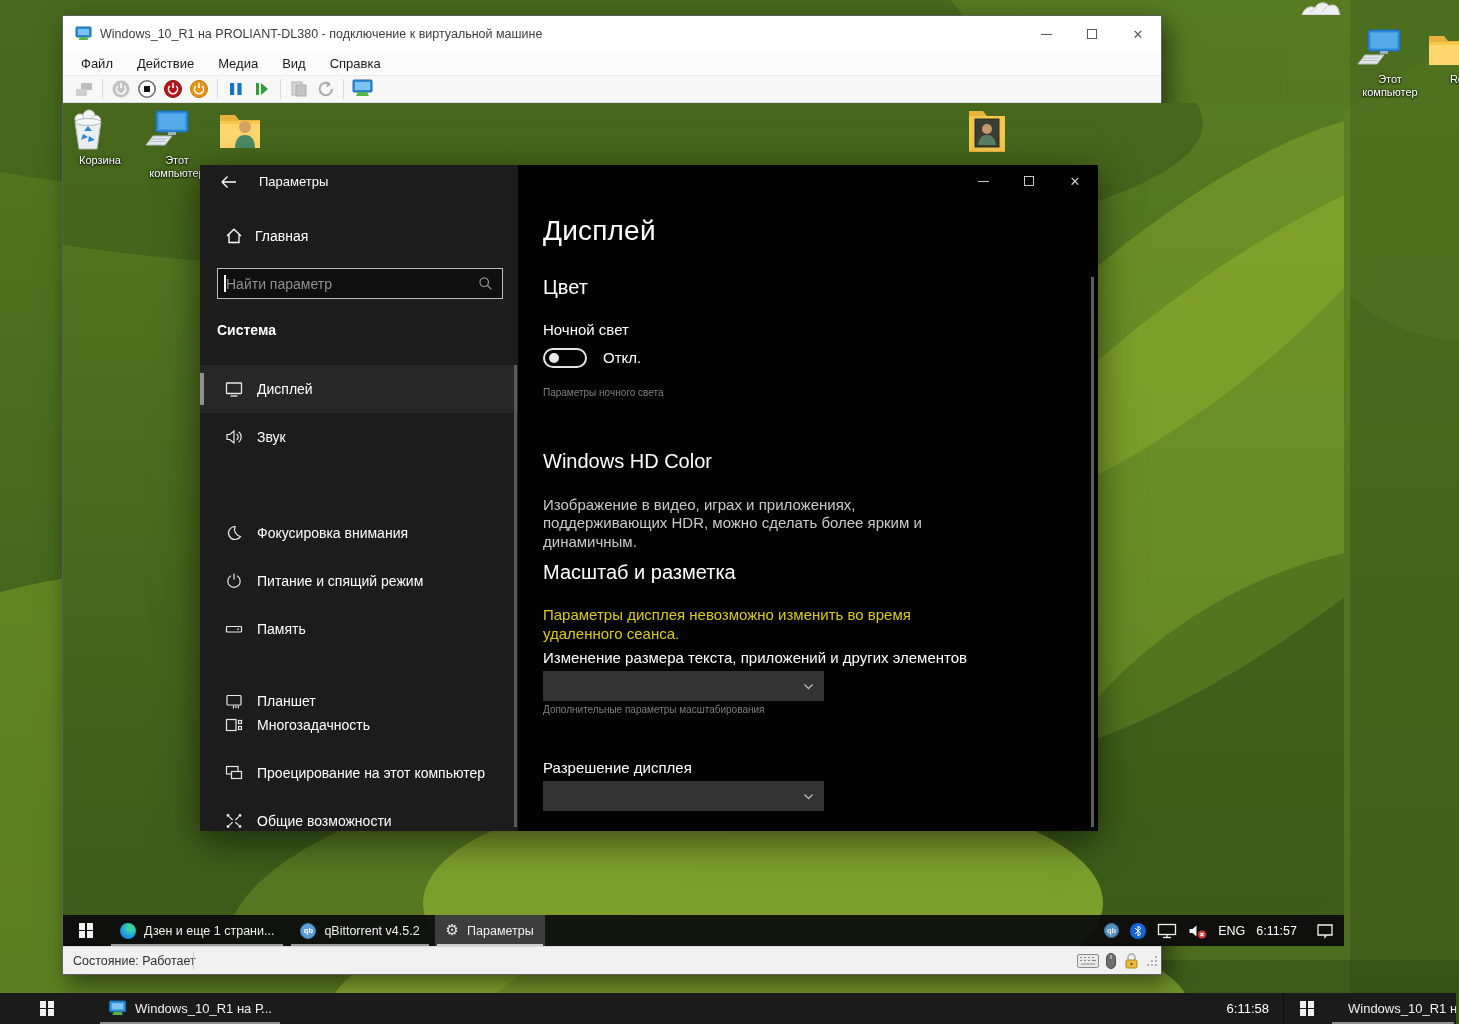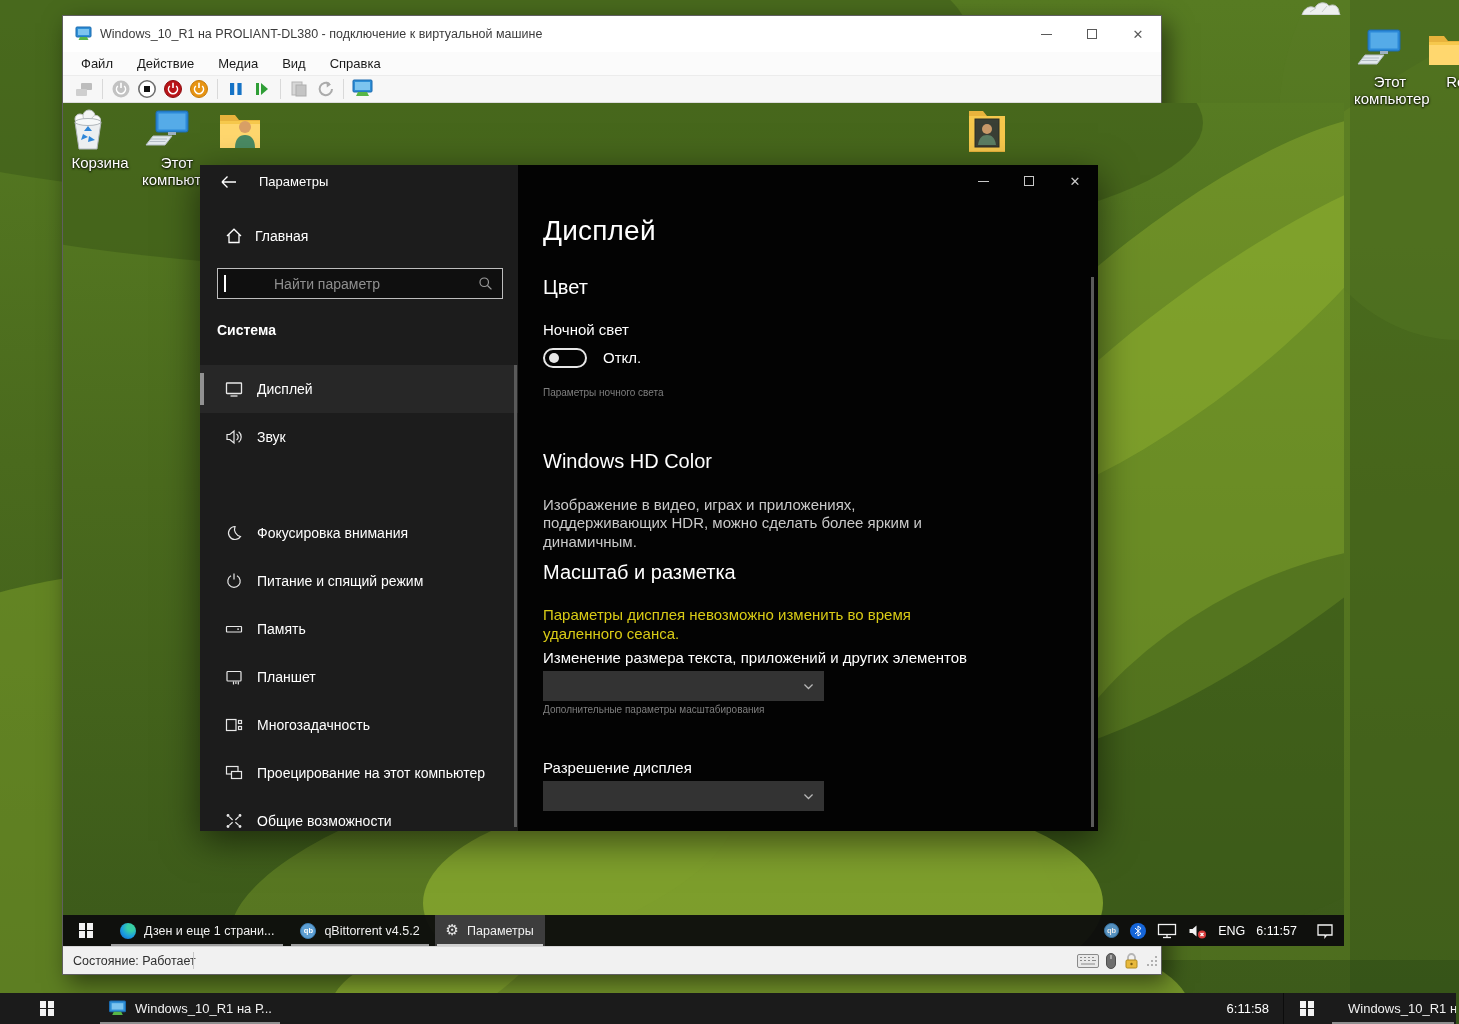--- a/index.html
+++ b/index.html
@@ -6,21 +6,21 @@
   html,body { width:1459px; height:1024px; overflow:hidden; background:#2e4a14;
     font-family:"Liberation Sans","DejaVu Sans",sans-serif; }
   #stage { position:relative; width:1459px; height:1024px; overflow:hidden; }
   .abs { position:absolute; }
   svg { display:block; }
 
   
   #host-wall { position:absolute; inset:0; }
   .dicon { position:absolute; width:72px; text-align:center; cursor:default; }
   .dicon .ic { margin:0 auto; }
-  .dicon .lbl { margin-top:3px; font-size:15px; color:#fff; line-height:1.15;
+  .dicon .lbl { margin-top:3px; font-size:11px; color:#fff; line-height:1.15;
     text-shadow:0 1px 2px rgba(0,0,0,.95), 0 0 3px rgba(0,0,0,.7); }
 
   
   #vm-window { position:absolute; left:62px; top:15px; width:1100px; height:960px;
     background:#fbfbfb; border:1px solid #5f5f5f;
     box-shadow:6px 8px 22px rgba(0,0,0,.5); }
   .vm-titlebar { height:36px; display:flex; align-items:center; background:#fff; padding-left:12px; }
   .vm-titlebar .ttl { font-size:12.5px; color:#3b3b3b; margin-left:8px; flex:1;
     white-space:nowrap; overflow:hidden; }
   .cap-btn { width:46px; height:30px; display:flex; align-items:center; justify-content:center; color:#5a5a5a; }
@@ -49,21 +49,21 @@
   .sw-back { position:absolute; left:12px; top:5px; width:34px; height:24px;
     display:flex; align-items:center; justify-content:center; }
   .sw-title { position:absolute; left:59px; top:9px; font-size:13px; color:#fff; }
   .sw-caps { position:absolute; right:0; top:0; display:flex; }
   .sw-caps .cap-btn { height:32px; color:#c9c9c9; }
   .sw-caps .cap-min i { background:#c9c9c9; }
   .sw-caps .cap-max i { border-color:#c9c9c9; }
   .home-row { position:absolute; left:24px; top:61px; display:flex; align-items:center; gap:11px; }
   .home-row span { font-size:14px; color:#fff; }
   .searchbox { position:absolute; left:17px; top:103px; width:286px; height:31px;
-    background:#0f0f0f; border:1.4px solid #bdbdbd; display:flex; align-items:center;padding-left:48px; }
+    background:#0f0f0f; border:1.4px solid #bdbdbd; display:flex; align-items:center; }
   .searchbox input { flex:1; background:transparent; border:0; outline:0; color:#e8e8e8;
     font-size:14px; padding-left:8px; font-family:inherit; }
   .searchbox input::placeholder { color:#8f8f8f; opacity:1; }
   .caret { position:absolute; left:6px; top:6px; width:1.5px; height:17px; background:#fff; }
   .mag { margin-right:8px; }
   .sw-section { position:absolute; left:17px; top:157px; font-size:14px; font-weight:bold; color:#fff; }
   .nav-item { position:absolute; left:0; width:318px; height:48px; display:flex; align-items:center; }
   .nav-item .nic { margin-left:24px; }
   .nav-item .nlbl { margin-left:13px; font-size:14px; color:#fff; white-space:nowrap; }
   .nav-item.sel { background:#272727; }
@@ -384,21 +384,21 @@
             </svg>
             <span class="nlbl">Питание и спящий режим</span>
           </div>
           <div class="nav-item" style="top:440px">
             <svg class="nic" width="20" height="20" viewBox="0 0 20 20">
               <rect x="2.5" y="7.5" width="15" height="5.5" rx=".5" stroke="#e8e8e8" stroke-width="1.2" fill="none"></rect>
               <line x1="13.2" y1="10.2" x2="15" y2="10.2" stroke="#e8e8e8" stroke-width="1.2"></line>
             </svg>
             <span class="nlbl">Память</span>
           </div>
-          <div class="nav-item" style="top:488px">
+          <div class="nav-item" style="top:512px">
             <svg class="nic" width="20" height="20" viewBox="0 0 20 20">
               <rect x="3" y="4.5" width="14" height="9.5" rx=".8" stroke="#e8e8e8" stroke-width="1.2" fill="none"></rect>
               <path d="M9.5,14.5 v3 m2.4,-3 v2.6 m2.4,-2.6 v3" stroke="#e8e8e8" stroke-width="1.2" fill="none"></path>
             </svg>
             <span class="nlbl">Планшет</span>
           </div>
           <div class="nav-item" style="top:536px">
             <svg class="nic" width="20" height="20" viewBox="0 0 20 20">
               <rect x="2.5" y="4.5" width="9.5" height="11" stroke="#e8e8e8" stroke-width="1.2" fill="none"></rect>
               <rect x="14.5" y="5.5" width="3" height="3" stroke="#e8e8e8" stroke-width="1.2" fill="none"></rect>

